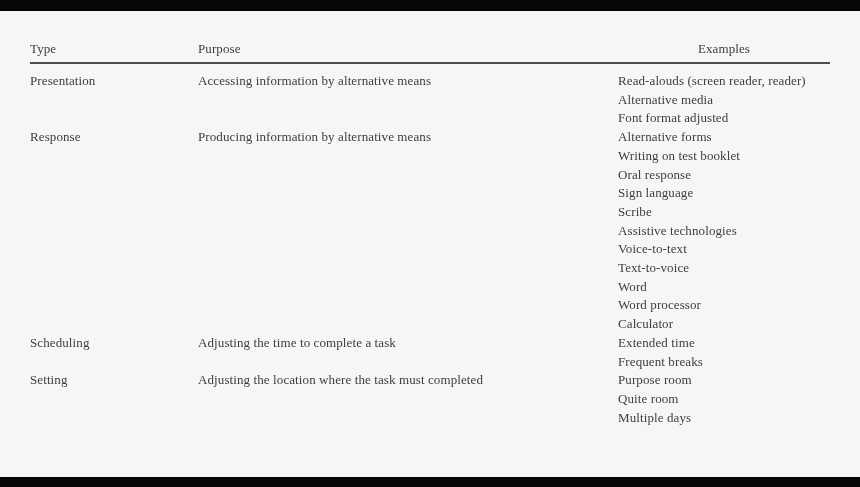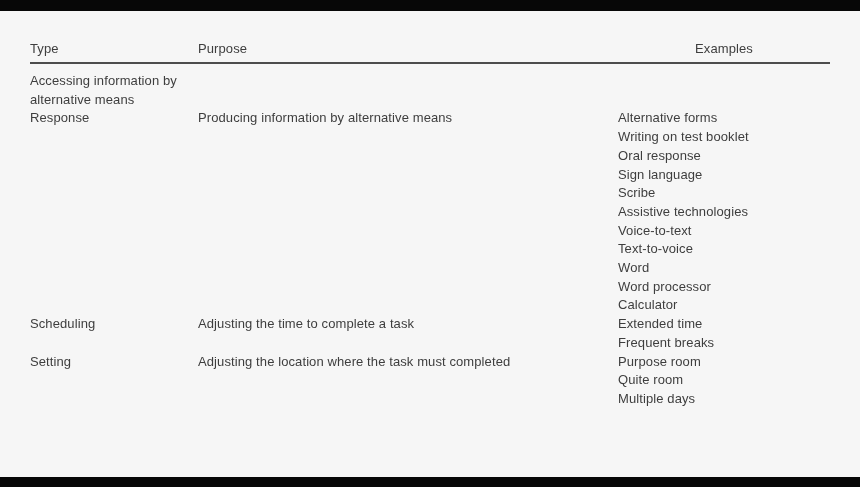--- a/index.html
+++ b/index.html
@@ -25,20 +25,21 @@
   .letterbox.bottom { bottom: 0; height: 10px; }
 
   .table {
     position: absolute;
     top: 11px;
     left: 30px;
     width: 800px;
     color: #3e3e3e;
     font-size: 13px;
     letter-spacing: 0.1px;
+    font-family: Liberation Serif, serif;
   }
   .thead {
     display: grid;
     grid-template-columns: 168px 420px 212px;
     padding-top: 30px;
     padding-bottom: 6px;
     border-bottom: 2px solid #4d4d4d;
     line-height: 15px;
   }
   .th { white-space: nowrap; }
@@ -64,21 +65,27 @@
   <div class="table">
     <div class="thead">
       <div class="th type">Type</div>
       <div class="th purpose">Purpose</div>
       <div class="th examples">Examples</div>
     </div>
 
     <div class="tbody">
 
       <div class="row">
+        <div class="cell">Presentation</div>
         <div class="cell">Accessing information by alternative means</div>
+        <ul class="examples-list">
+          <li>Read-alouds (screen reader, reader)</li>
+          <li>Alternative media</li>
+          <li>Font format adjusted</li>
+        </ul>
       </div>
 
       <div class="row">
         <div class="cell">Response</div>
         <div class="cell">Producing information by alternative means</div>
         <ul class="examples-list">
           <li>Alternative forms</li>
           <li>Writing on test booklet</li>
           <li>Oral response</li>
           <li>Sign language</li>

